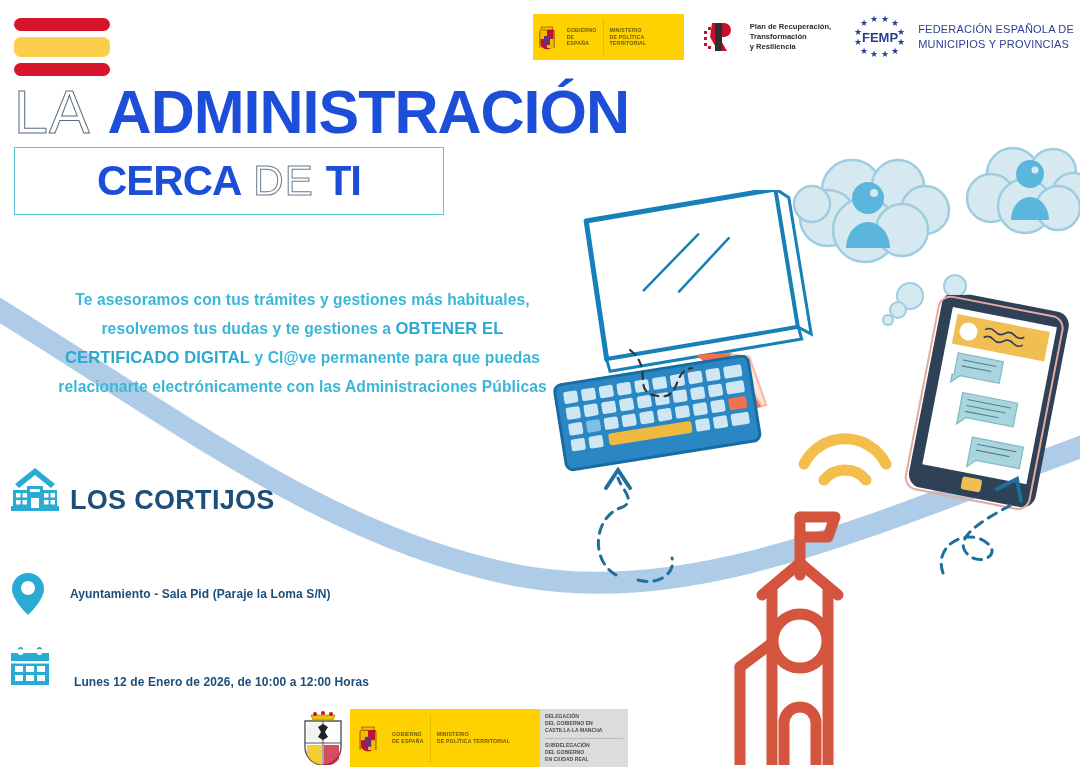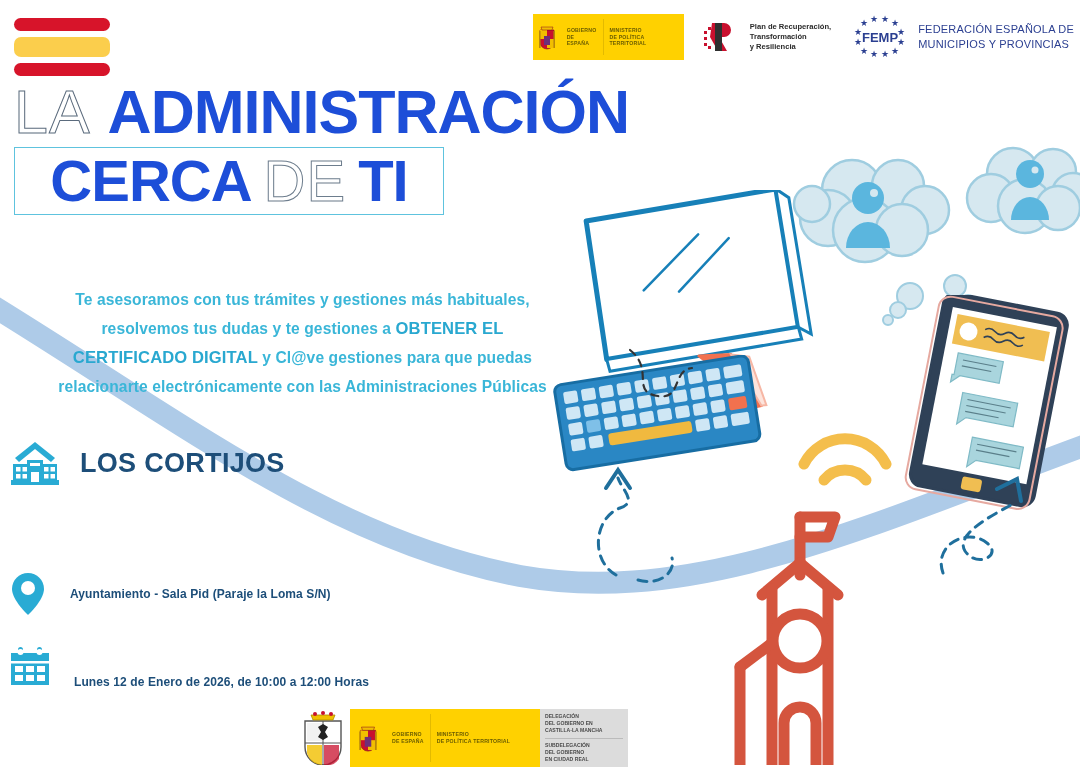--- a/index.html
+++ b/index.html
@@ -13,31 +13,31 @@
   
   .headline{position:absolute;left:14px;top:82px;font-size:61px;line-height:1;white-space:nowrap;}
   .thin{color:#5b6b7d;font-weight:300;letter-spacing:1px;
         -webkit-text-stroke:1px #5b6b7d;color:transparent;}
   .bold{color:#1d4ed8;font-weight:bold;letter-spacing:-1px;}
 
   .subbox{position:absolute;left:14px;top:147px;width:430px;height:68px;
           border:1.5px solid #5ec3de;box-sizing:border-box;}
   .subline{position:absolute;left:14px;top:152px;width:430px;height:58px;
            display:flex;align-items:center;justify-content:center;
-           font-size:58px;line-height:1;white-space:nowrap;}
+           font-size:42px;line-height:1;white-space:nowrap;}
   .subline .thin{-webkit-text-stroke:1px #6d7d8d;color:transparent;font-weight:300;}
 
   
   .body-text{position:absolute;left:20px;top:254px;width:565px;
              text-align:center;color:#3ab6d8;font-weight:bold;
              font-size:15.6px;line-height:1.78;letter-spacing:.1px;margin-top:32px;}
   .body-text .emph{color:#29a8d0;font-weight:bold;font-size:16.6px;}
 
   
-  .town-row{position:absolute;left:8px;top:436px;display:flex;align-items:center;gap:18px;}
+  .town-row{position:absolute;left:8px;top:462px;display:flex;align-items:flex-end;gap:8px;}
   .town-name{color:#1d4e79;font-weight:bold;font-size:27px;letter-spacing:.3px;}
   .place-row{position:absolute;left:8px;top:570px;display:flex;align-items:center;gap:22px;}
   .date-row{position:absolute;left:8px;top:645px;display:flex;align-items:flex-end;gap:22px;}
   .info-txt{color:#1d4e79;font-weight:bold;font-size:12px;letter-spacing:.1px;}
   .ico{flex:0 0 auto;display:block;}
 
   
   .logos-top{position:absolute;right:6px;top:14px;display:flex;align-items:center;gap:18px;}
   .gob-logo{display:flex;align-items:stretch;background:#FFD100;height:46px;width:151px;}
   .gob-shield{width:30px;display:flex;align-items:center;justify-content:center;}
@@ -257,21 +257,21 @@
     <span style="width:12px"></span>
     <span class="bold">TI</span>
   </div>
 
   <div class="body-text">
     <div>Te asesoramos con tus trámites y gestiones más habituales,</div>
     <div>
       <span>resolvemos tus dudas y te gestiones a </span><span class="emph">OBTENER EL</span>
     </div>
     <div>
-      <span class="emph">CERTIFICADO DIGITAL</span><span> y Cl@ve gestiones para que puedas</span>
+      <span class="emph">CERTIFICADO DIGITAL</span><span> y Cl@ve permanente para que puedas</span>
     </div>
     <div>relacionarte electrónicamente con las Administraciones Públicas</div>
   </div>
 
   <div class="town-row">
     <svg class="ico" width="54" height="54" viewBox="0 0 54 54">
       <g fill="#29ABD4">
         <path d="M27 6 L47 22 L43 26 L27 13 L11 26 L7 22 Z"></path>
         <rect x="19" y="24" width="16" height="22"></rect>
         <rect x="5" y="28" width="15" height="18"></rect>

